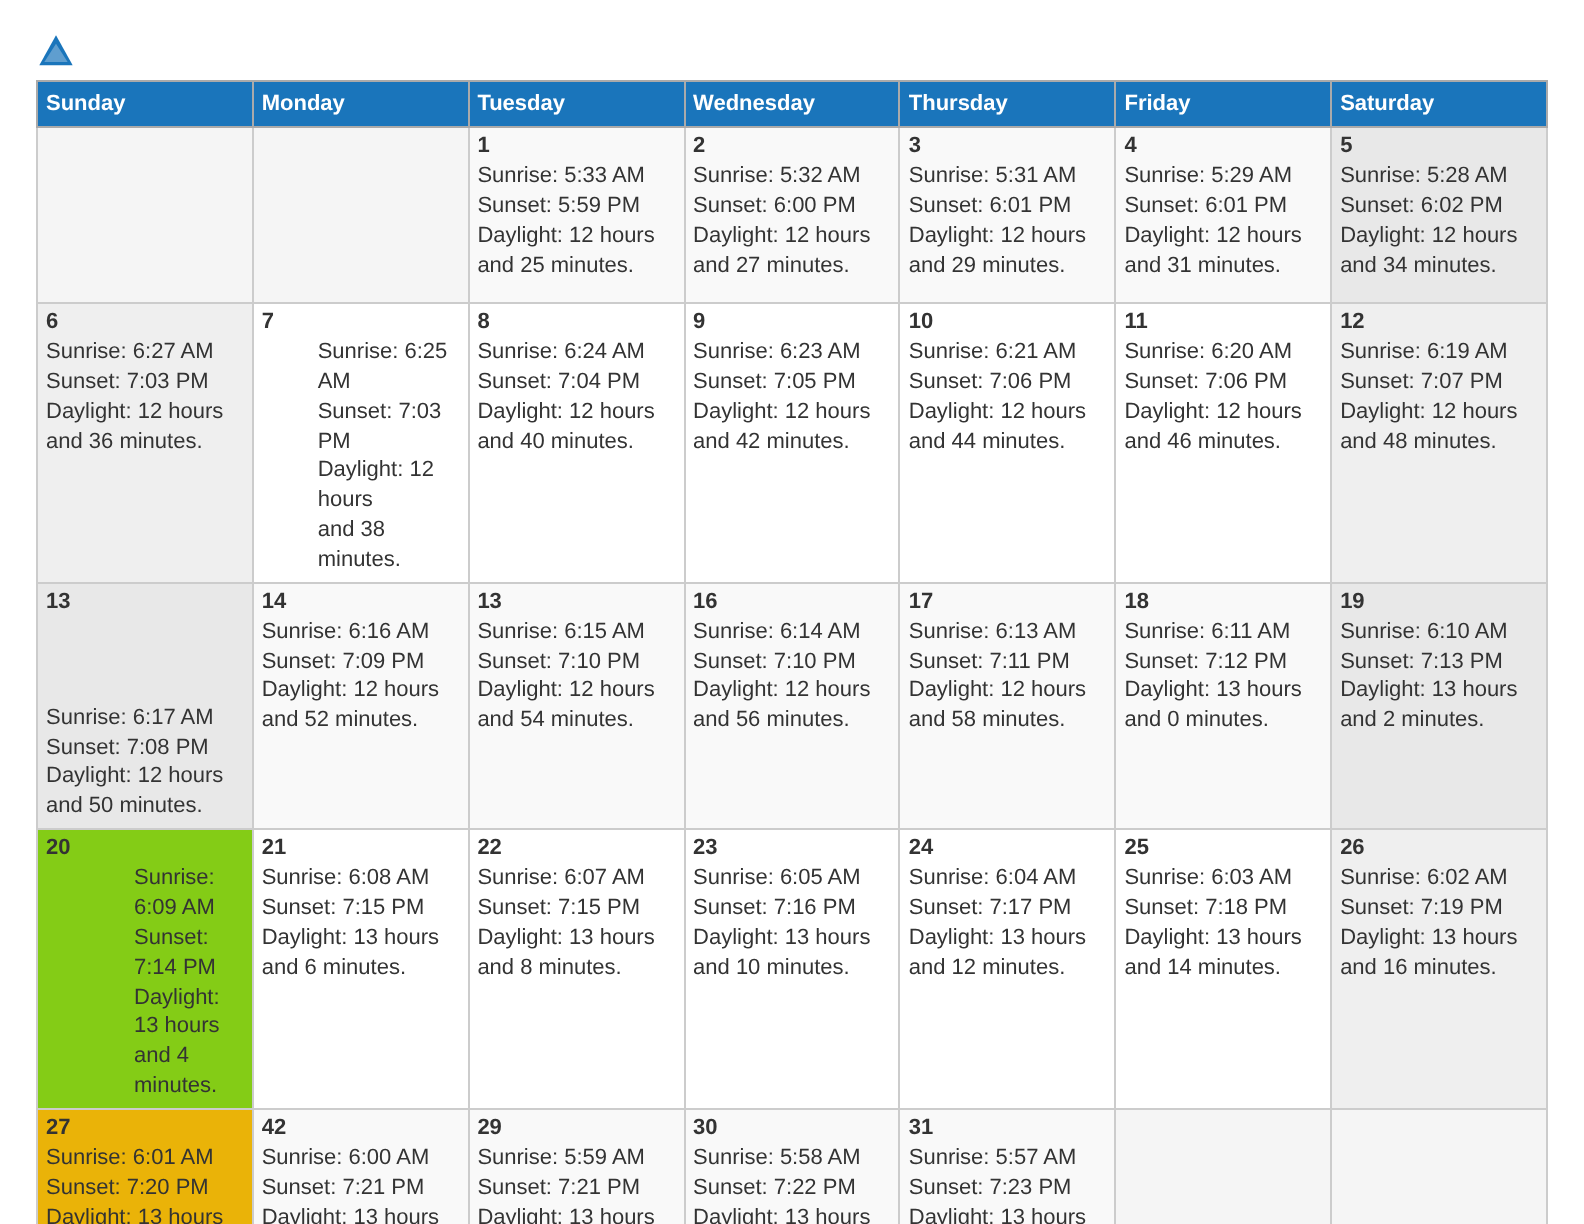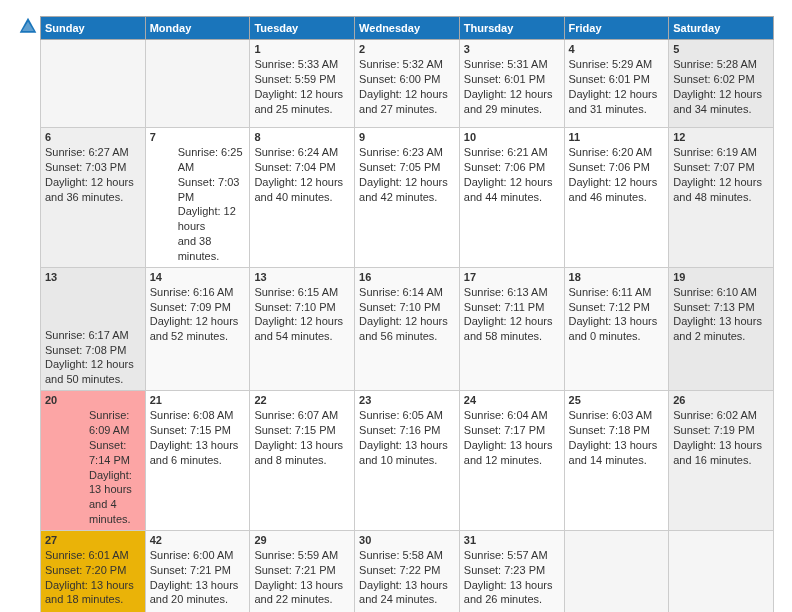--- a/index.html
+++ b/index.html
@@ -8,21 +8,21 @@
       height: 612px;
       font-family: Arial, sans-serif;
       background: #fff;
       overflow: hidden;
     }
     .page {
       width: 792px;
       height: 524px;
       padding: 16px 18px 10px 18px;
       display: flex;
-      flex-direction: row;
+      flex-direction: column;
     }
     .header-row {
       display: flex;
       align-items: flex-start;
       justify-content: space-between;
       margin-bottom: 4px;
     }
     .logo {
       display: flex;
       align-items: center;
@@ -273,21 +273,21 @@
           </td>
           <td style="background: rgb(232, 232, 232);">
             <span class="day-number">19</span>
             <div class="day-info" style="white-space: pre-line;">Sunrise: 6:10 AM
 Sunset: 7:13 PM
 Daylight: 13 hours
 and 2 minutes.</div>
           </td>
         </tr>
         <tr>
-          <td style="background: #fca5a5;">
+          <td style="background: #84cc16;">
             <span class="day-number">20</span>
             <div class="day-info" style="white-space: pre-line; margin-left: 44px;">Sunrise: 6:09 AM
 Sunset: 7:14 PM
 Daylight: 13 hours
 and 4 minutes.</div>
           </td>
           <td>
             <span class="day-number">21</span>
             <div class="day-info" style="white-space: pre-line;">Sunrise: 6:08 AM
 Sunset: 7:15 PM

